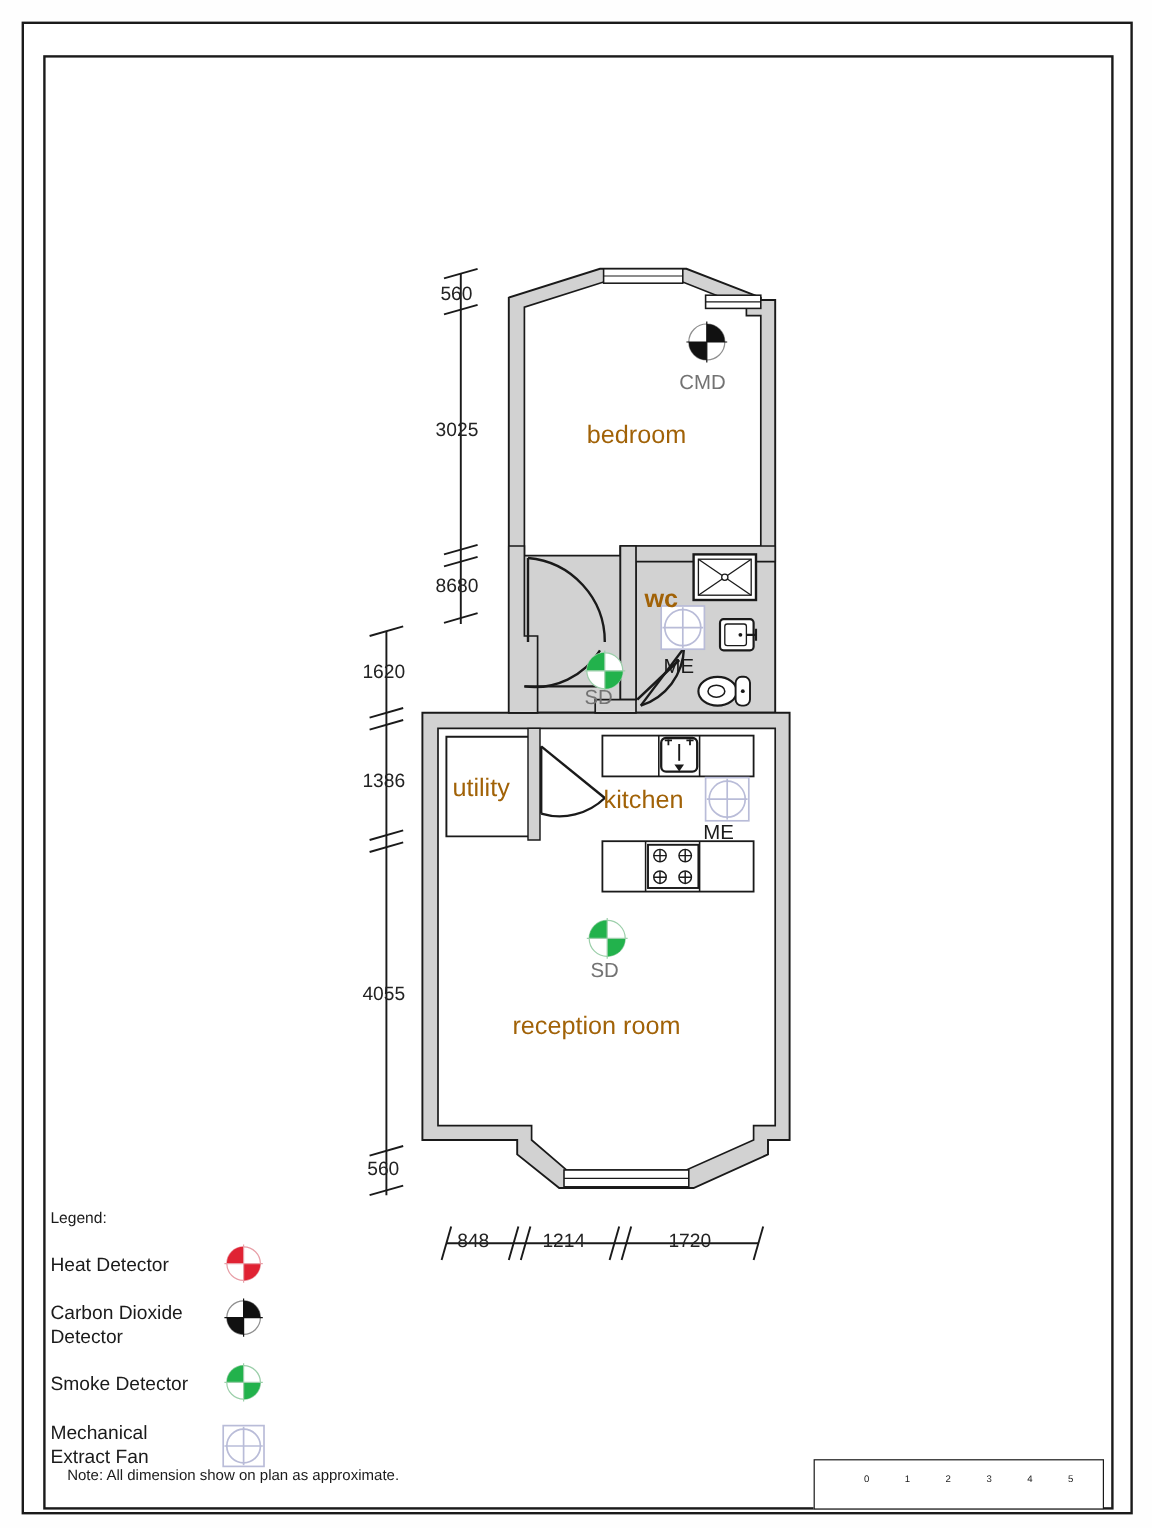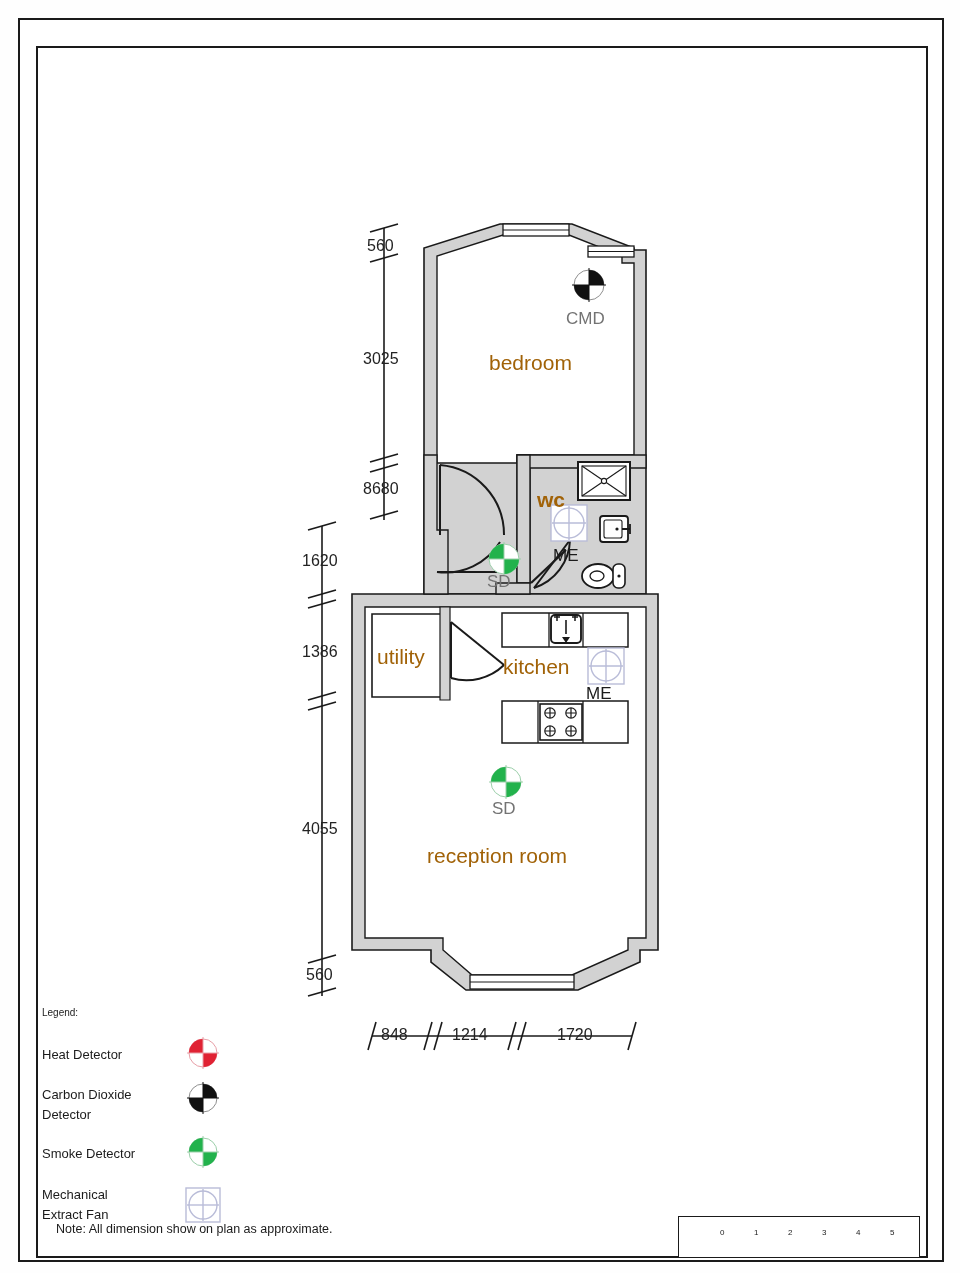--- a/index.html
+++ b/index.html
@@ -6,22 +6,22 @@
   body{width:960px;height:1273px;font-family:"Liberation Sans",sans-serif;position:relative;overflow:hidden;}
   #sheet{position:absolute;left:0;top:0;width:960px;height:1273px;background:#fefefe;}
   .frame-outer{position:absolute;left:18px;top:18px;width:922px;height:1240px;border:2px solid #1a1a1a;background:#ffffff;}
   .frame-inner{position:absolute;left:36px;top:46px;width:888px;height:1208px;border:2px solid #1a1a1a;background:#ffffff;}
   #plan{position:absolute;left:0;top:0;width:960px;height:1273px;}
   .txt{position:absolute;color:#1b1b1b;white-space:nowrap;}
   .room-label{font-size:21px;color:#a16207;}
   .dim-label{font-size:16px;color:#232323;}
   .det-label{font-size:17px;color:#737373;}
   .me-label{font-size:17px;color:#1b1b1b;}
-  .legend-title{font-size:10px;color:#1b1b1b;}
-  .legend-text{font-size:13px;color:#1b1b1b;line-height:15px;}
+  .legend-title{font-size:13px;color:#1b1b1b;}
+  .legend-text{font-size:16px;color:#1b1b1b;line-height:15px;}
   .note-text{font-size:12.5px;color:#1b1b1b;}
   .scale-num{font-size:8px;color:#1b1b1b;}
   .scalebox{position:absolute;left:678px;top:1216px;width:240px;height:40px;border:1.5px solid #1a1a1a;background:#fff;}
   svg{display:block;overflow:visible;}
 </style>
 </head>
 <body>
 
 <div id="sheet">
 

